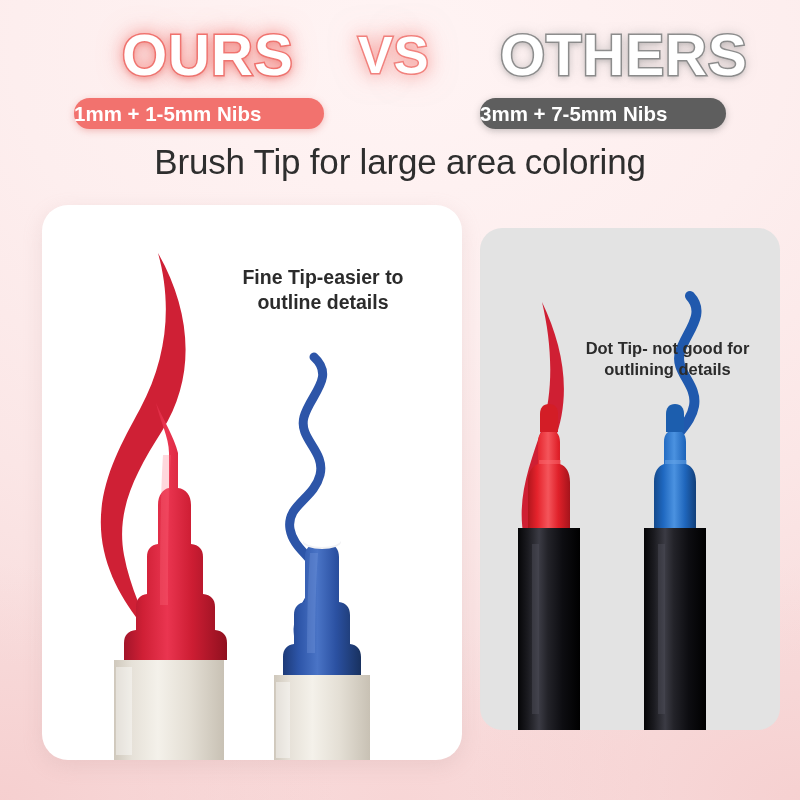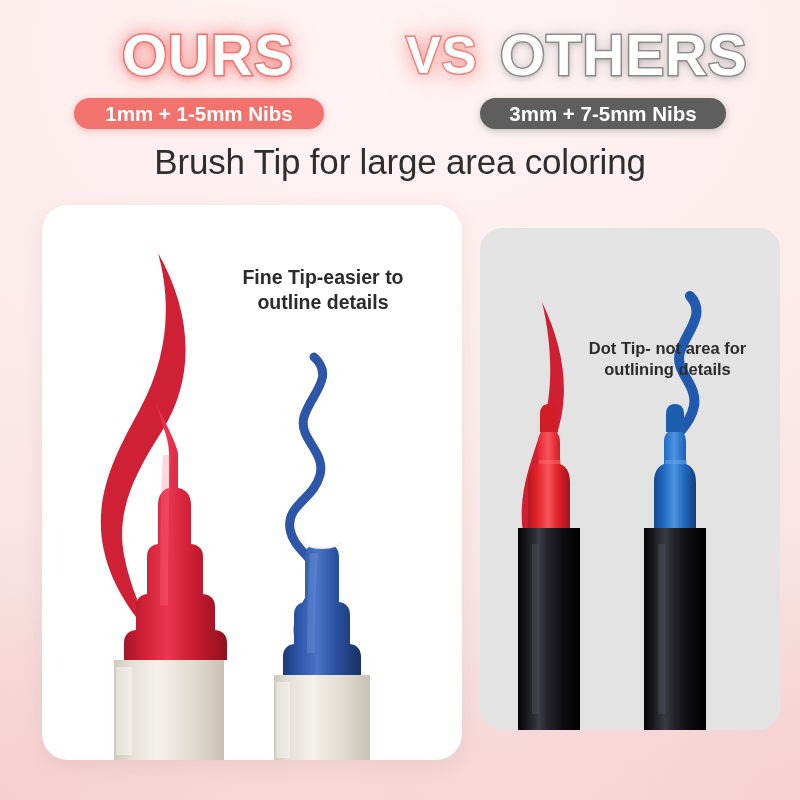--- a/index.html
+++ b/index.html
@@ -70,42 +70,40 @@
 
   #vs-title {
     left: 358px;
     top: 0;
     font-size: 52px;
     -webkit-text-stroke: 3px #f2827e;
     paint-order: stroke fill;
     text-shadow:
       0 0 16px rgba(243,133,128,.9),
       0 0 30px rgba(243,133,128,.5);
-    margin-left: 48px;
   }
 
   #others-title {
     left: 500px;
     top: 0;
     -webkit-text-stroke: 3px #8d8d8d;
     paint-order: stroke fill;
     text-shadow:
       0 0 12px rgba(150,150,150,.55),
       0 3px 5px rgba(130,130,130,.35);
   }
 
   .nib-badge {
     position: absolute;
     height: 31px;
     border-radius: 16px;
     color: #ffffff;
     font-weight: bold;
     font-size: 20.5px;
     line-height: 31px;
-    text-align: center;
     white-space: nowrap;
     z-index: 7;
     user-select: none;
   }
 
   #ours-badge {
     left: 74px;
     top: 98px;
     width: 250px;
     background: #f2726e;
@@ -282,21 +280,21 @@
                  L 206 236 C 212 238, 216 244, 216 254
                  L 216 300 Z" fill="url(#oBlueTip)"></path>
         <path d="M 186 204 L 186 186 C 186 180, 189 176, 195 176
                  C 201 176, 204 180, 204 186 L 204 204 Z" fill="#1c5eae"></path>
         <rect x="185" y="232" width="22" height="4" fill="#6aa8ea" opacity=".5"></rect>
         <rect x="178" y="316" width="7" height="170" fill="#50505c" opacity=".42"></rect>
       </g>
     </svg>
 
     <div class="anno" id="others-anno">
-      <span class="anno-line">Dot Tip- not area for</span>
+      <span class="anno-line">Dot Tip- not good for</span>
       <span class="anno-line">outlining details</span>
     </div>
   </div>
 
   <div id="ours-card">
 
     <svg class="card-svg" width="420" height="555" viewBox="0 0 420 555">
       <defs>
         <linearGradient id="uRedTip" x1="0" y1="0" x2="1" y2="0">
           <stop offset="0%" stop-color="#a3152a"></stop>

